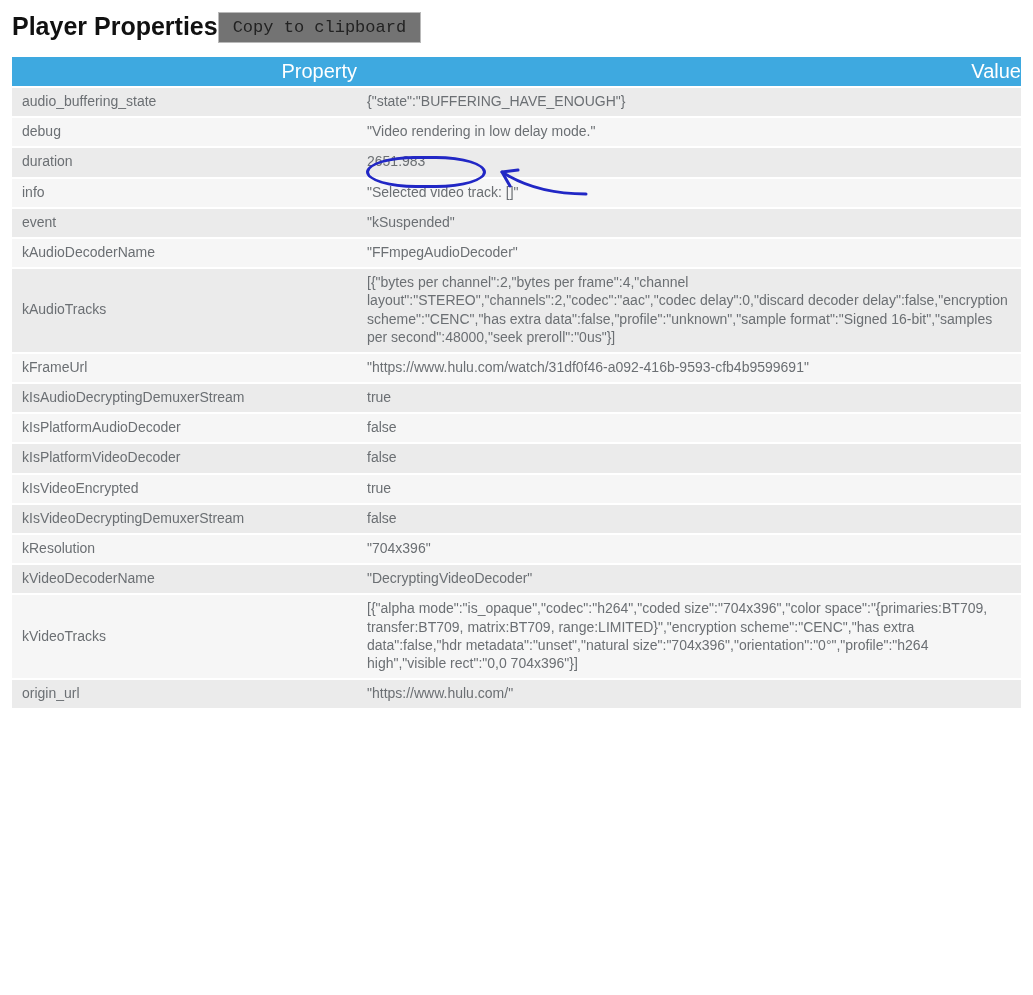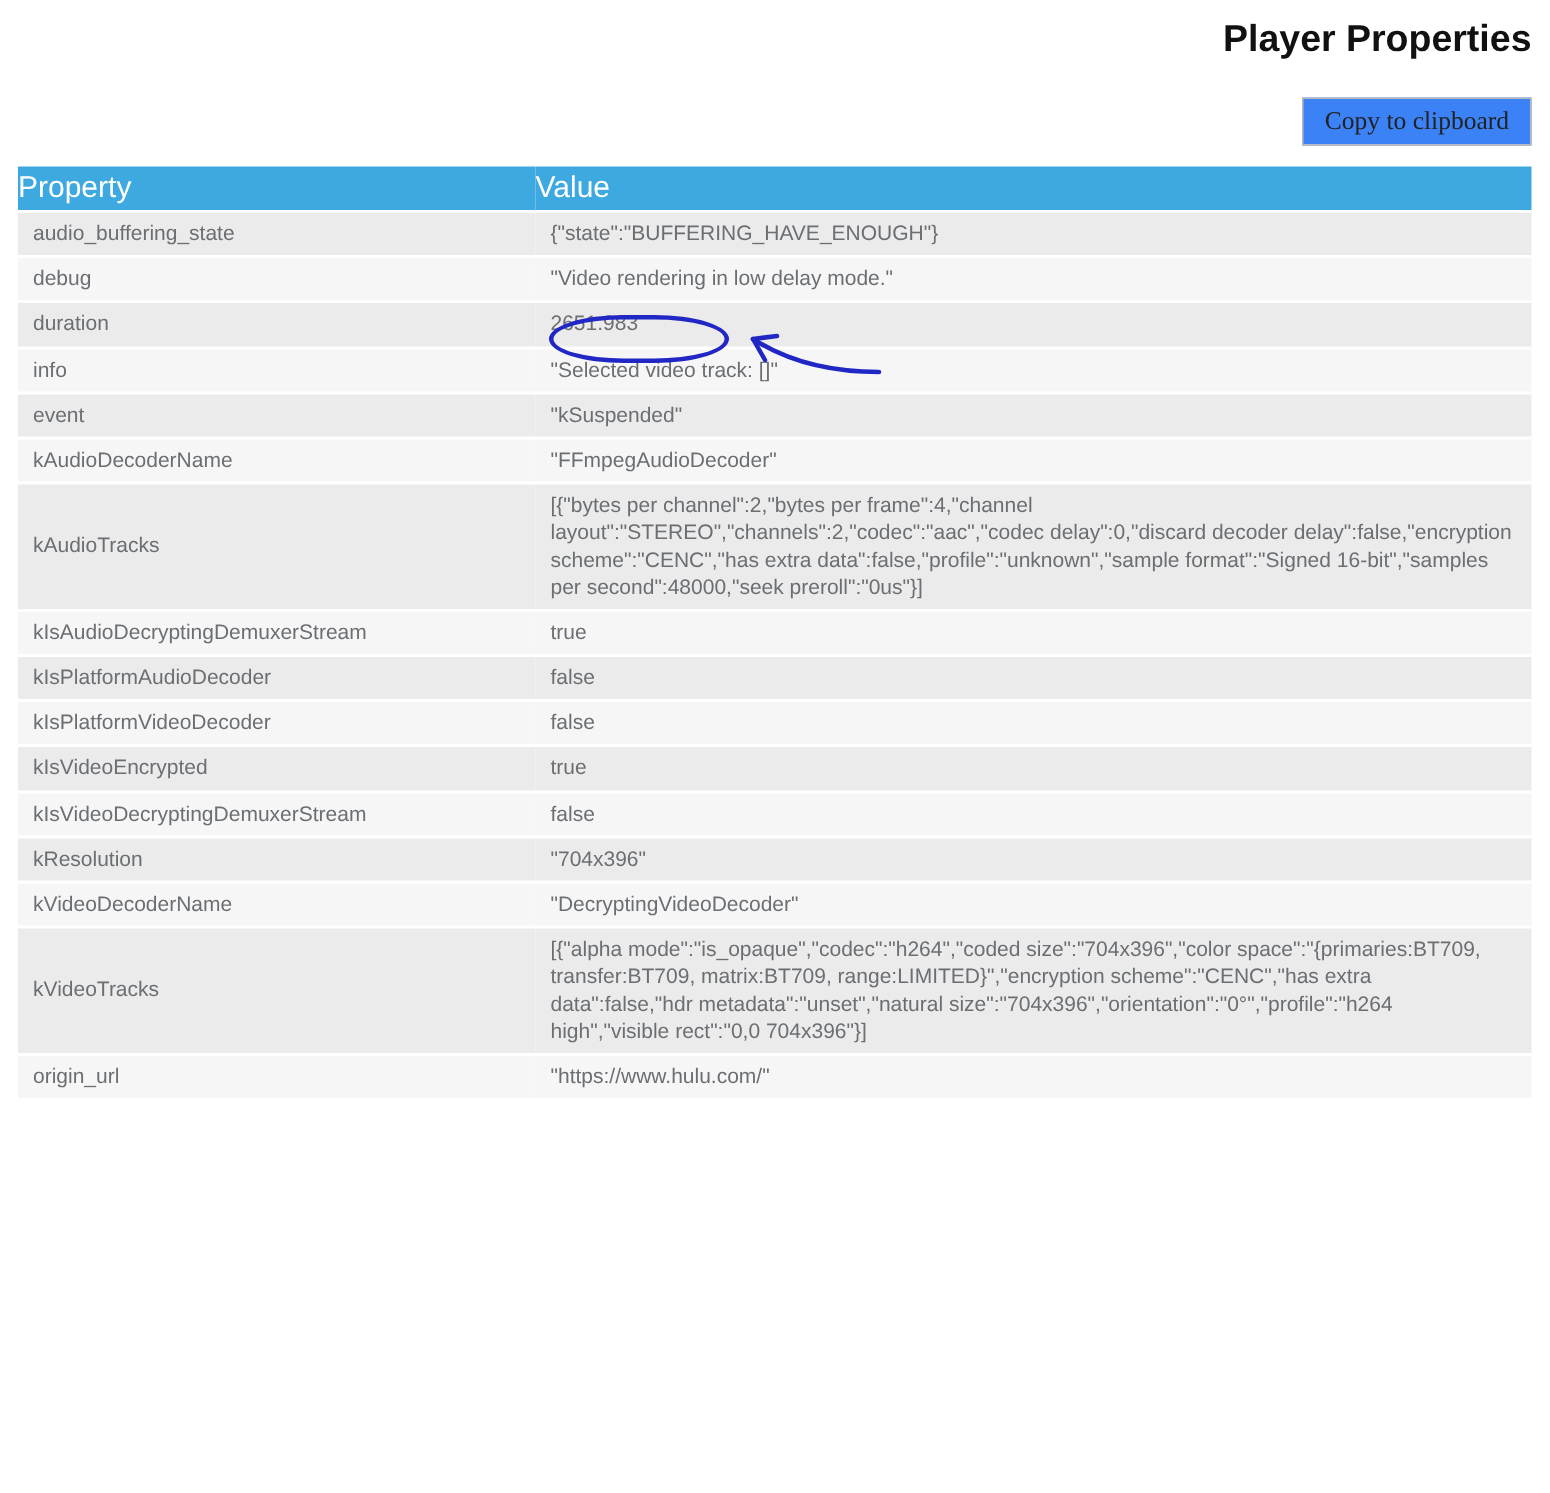--- a/index.html
+++ b/index.html
@@ -5,53 +5,52 @@
     * { margin: 0; padding: 0; box-sizing: border-box; }
     body {
       font-family: "Segoe UI", Tahoma, sans-serif;
       background: #fff;
       padding: 12px;
       color: #222;
       width: 1033px;
     }
     .header {
       display: flex;
-      align-items: flex-end;
-      gap: 24px;
+      align-items: flex-start;
+      gap: 0;
       margin-bottom: 14px;
-      flex-direction: column;
     }
     .title {
       font-size: 25px;
       font-weight: 700;
       color: #111;
     }
     .copy-btn {
-      font-family: Liberation Serif, serif;
+      font-family: Liberation Mono, monospace;
       font-size: 17px;
       padding: 5px 14px;
       border: 1px solid #b9b9b9;
-      background: #3b82f6;
+      background: #737373;
       cursor: pointer;
       color: #222;
     }
 
     .prop-table {
       width: 100%;
       border-collapse: collapse;
       table-layout: fixed;
     }
     .prop-table col.prop-col { width: 345px; }
     .prop-table th {
       background: #3ea9e0;
       color: #fff;
       font-weight: 400;
       font-size: 20px;
       padding: 3px 0;
-      text-align: left;
+      text-align: right;
       border-bottom: 2px solid #fff;
     }
     .prop-table td {
       vertical-align: middle;
       padding: 4px 10px 6px 10px;
       font-size: 14px;
       color: #6b6f73;
       border-bottom: 2px solid #fff;
       overflow-wrap: break-word;
       line-height: 1.3;
@@ -122,20 +121,24 @@
         </tr>
         <tr>
           <td>kAudioDecoderName</td>
           <td>"FFmpegAudioDecoder"</td>
         </tr>
         <tr>
           <td>kAudioTracks</td>
           <td>[{"bytes per channel":2,"bytes per frame":4,"channel layout":"STEREO","channels":2,"codec":"aac","codec delay":0,"discard decoder delay":false,"encryption scheme":"CENC","has extra data":false,"profile":"unknown","sample format":"Signed 16-bit","samples per second":48000,"seek preroll":"0us"}]</td>
         </tr>
         <tr>
+          <td>kFrameUrl</td>
+          <td>"https://www.hulu.com/watch/31df0f46-a092-416b-9593-cfb4b9599691"</td>
+        </tr>
+        <tr>
           <td>kIsAudioDecryptingDemuxerStream</td>
           <td>true</td>
         </tr>
         <tr>
           <td>kIsPlatformAudioDecoder</td>
           <td>false</td>
         </tr>
         <tr>
           <td>kIsPlatformVideoDecoder</td>
           <td>false</td>

